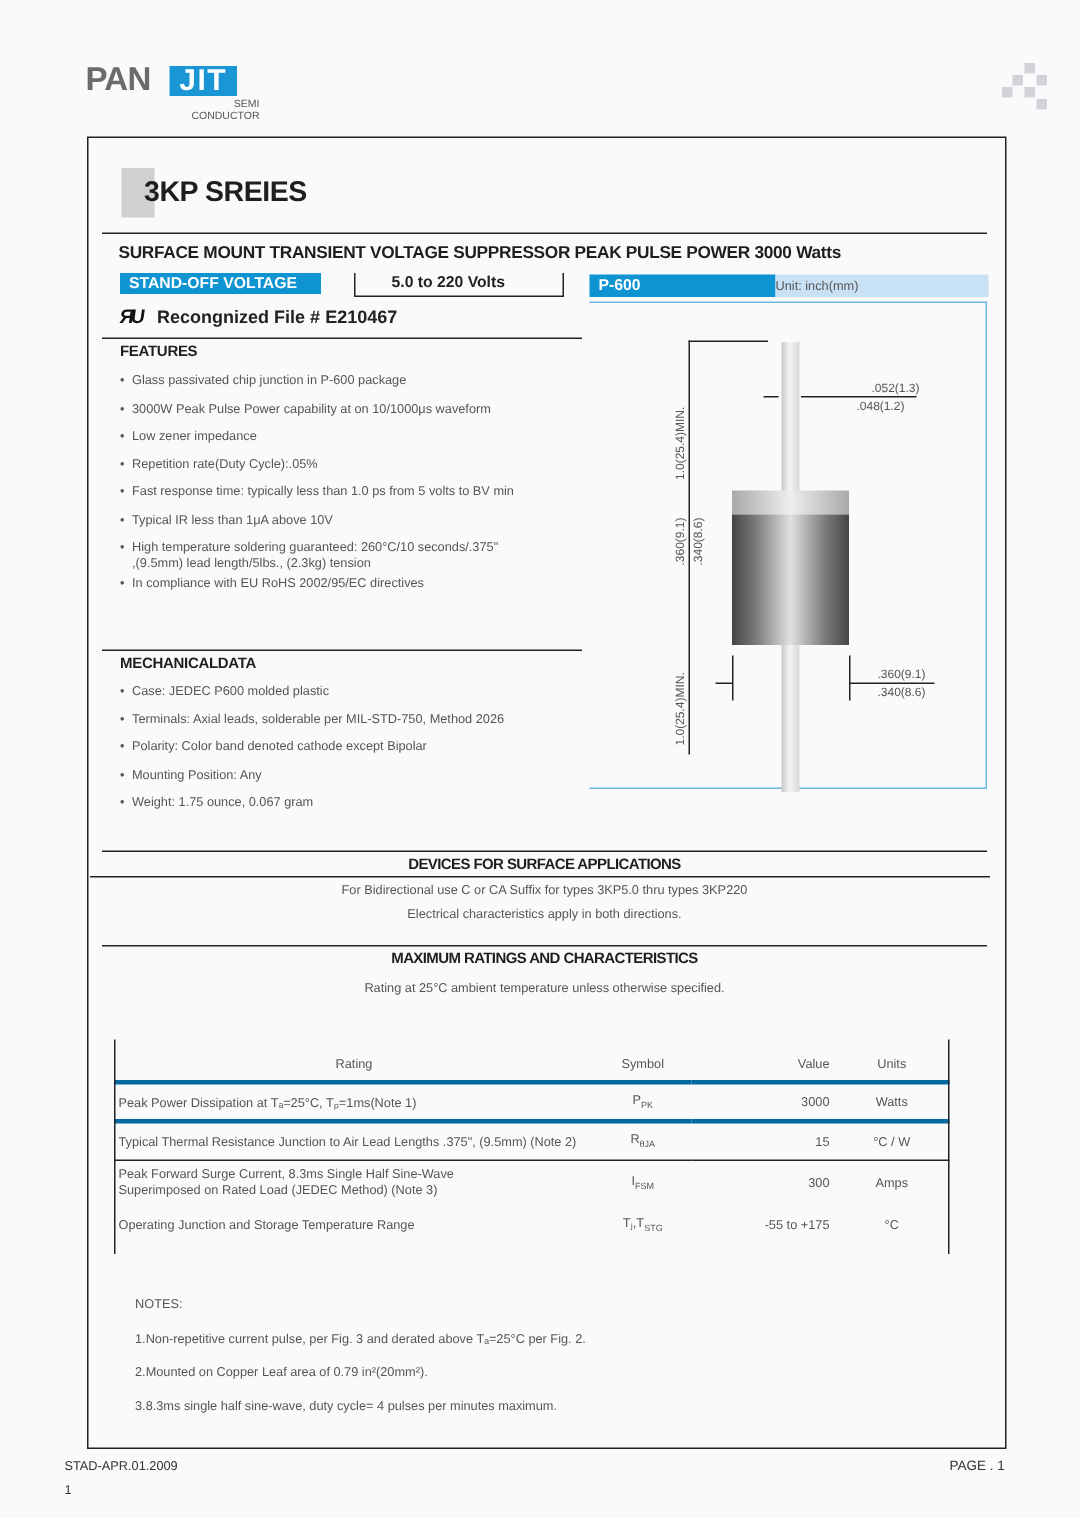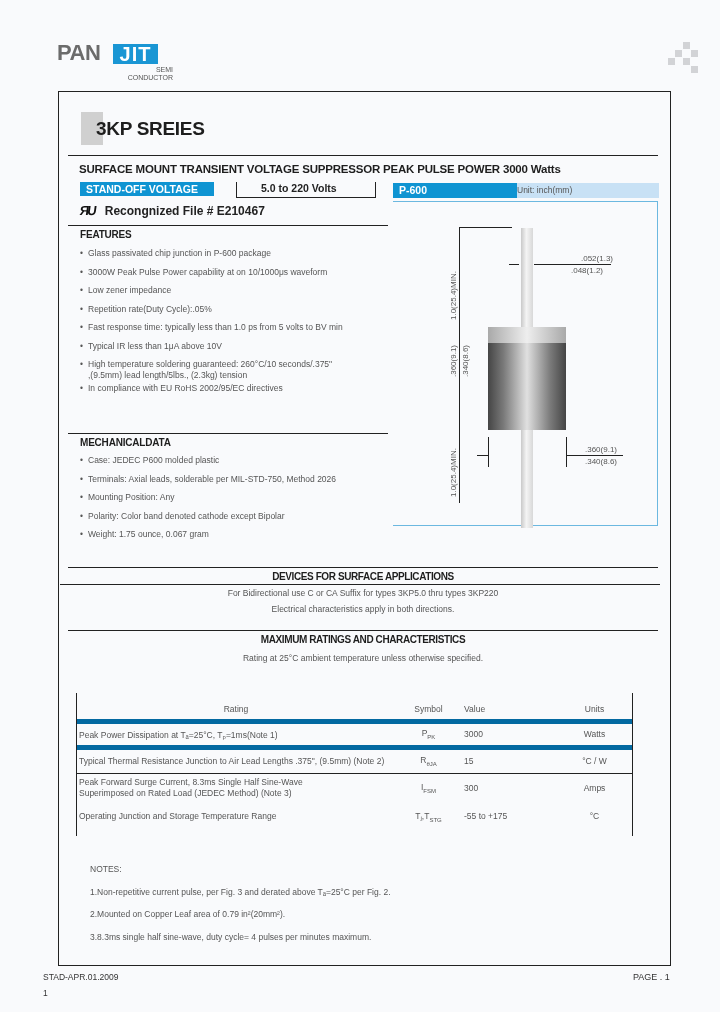--- a/index.html
+++ b/index.html
@@ -48,25 +48,25 @@
   
   .center-h { left: 68px; width: 590px; text-align: center; font-size: 10px; font-weight: bold; letter-spacing: -0.4px; color: #1e1e1e; }
   .center-t { left: 68px; width: 590px; text-align: center; font-size: 8.5px; color: #555; }
 
   
   .tbl { left: 76px; top: 699px; width: 557px; }
   .tbl table { border-collapse: collapse; width: 557px; font-size: 8.5px; color: #555; }
   .tbl td { padding: 0 3px; vertical-align: middle; }
   .tbl .c-rating { width: 320px; }
   .tbl .c-sym { width: 65px; text-align: center; }
-  .tbl .c-val { width: 95px; text-align: left; }
+  .tbl .c-val { width: 95px; text-align: right; }
   .tbl .c-unit { width: 77px; text-align: center; }
   .tbl tr.h td { height: 22px; }
   .tbl tr.h .c-rating { text-align: center; }
-  .tbl tr.r1 td, .tbl tr.r2 td { height: 26px; border-top: 5px solid #0369a1; }
+  .tbl tr.r1 td, .tbl tr.r2 td { height: 26px; border-top: 3px solid #0369a1; }
   .tbl tr.r3 td { height: 30px; border-top: 1px solid #222; }
   .tbl tr.r4 td { height: 26px; }
   .tbl-lborder { position: absolute; left: 0; top: -6px; width: 1px; height: 143px; background: #222; }
   .tbl-rborder { position: absolute; right: 0; top: -6px; width: 1px; height: 143px; background: #222; }
   sub { font-size: 6px; }
 
   .notes { left: 90px; top: 864px; font-size: 8.5px; color: #555; }
   .notes p { margin-bottom: 12.5px; }
 
   .footer-l { left: 43px; top: 969px; font-size: 8.5px; color: #333; line-height: 16px; }
@@ -118,22 +118,22 @@
   <li style="margin-bottom:2px;"><span style="white-space:pre-line;">High temperature soldering guaranteed: 260°C/10 seconds/.375"
 ,(9.5mm) lead length/5lbs., (2.3kg) tension</span></li>
   <li><span>In compliance with EU RoHS 2002/95/EC directives</span></li>
 </ul>
 
 <div class="hline" style="left:68px;top:433px;width:320px;"></div>
 <div class="abs section-h" style="left:80px;top:437px;">MECHANICALDATA</div>
 <ul class="abs bullets" style="left:80px;top:455px;width:310px;">
   <li><span>Case: JEDEC P600 molded plastic</span></li>
   <li><span>Terminals: Axial leads, solderable per MIL-STD-750, Method 2026</span></li>
+  <li><span>Polarity: Color band denoted cathode  except Bipolar</span></li>
   <li><span>Mounting Position: Any</span></li>
-  <li><span>Polarity: Color band denoted cathode  except Bipolar</span></li>
   <li><span>Weight: 1.75 ounce, 0.067 gram</span></li>
 </ul>
 
 <div class="abs pkg-head">
   <div class="pkg-name">P-600</div>
   <div class="pkg-unit">Unit: inch(mm)</div>
 </div>
 <div class="abs pkg-box">
 
   <div class="lead" style="left:128px;top:26px;height:100px;"></div>

